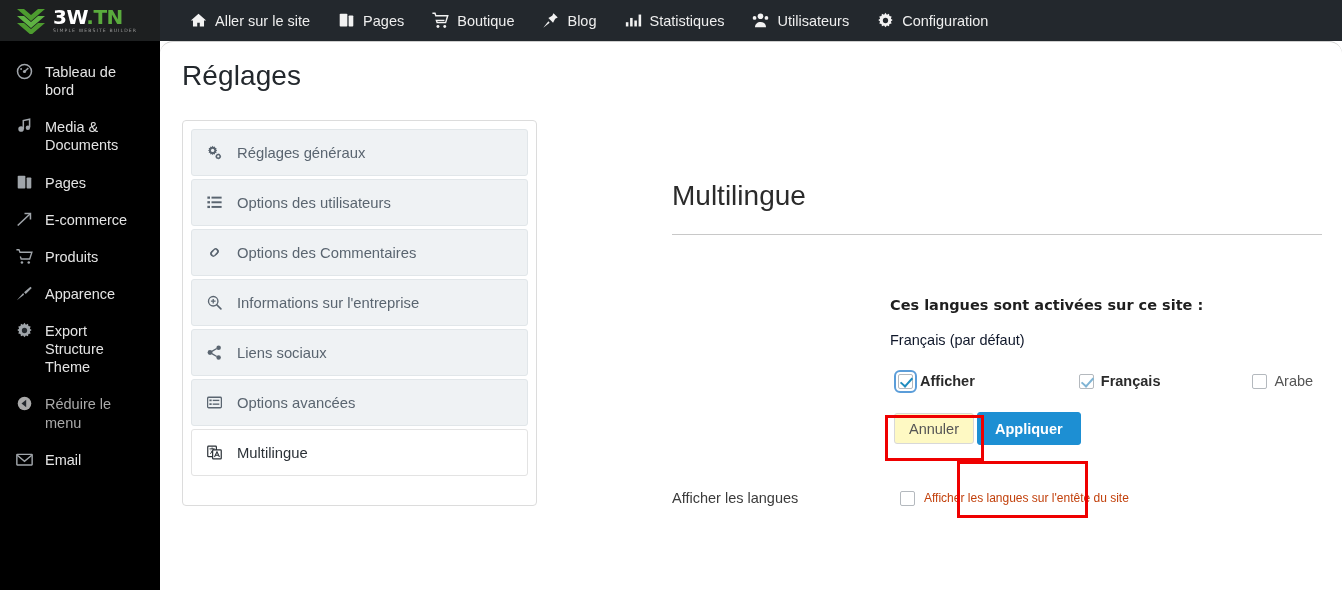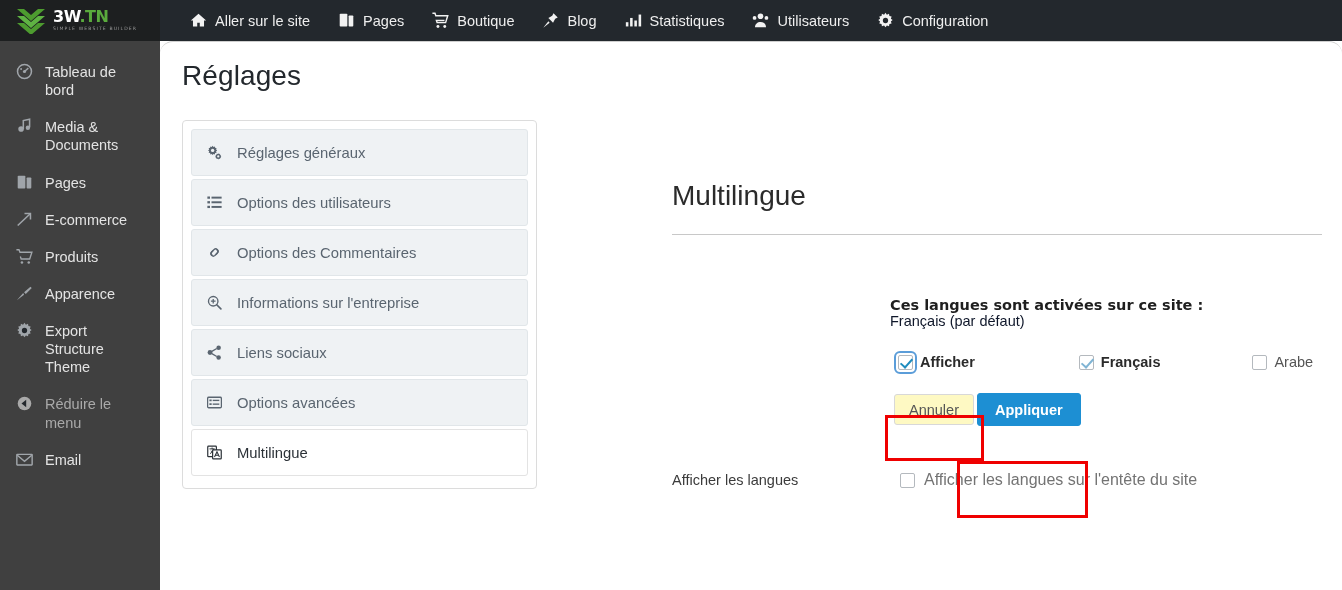--- a/index.html
+++ b/index.html
@@ -16,42 +16,42 @@
     position: absolute; top: 0; left: 0; width: 1342px; height: 41px;
     background: #23282d; display: flex; align-items: stretch;
   }
   .brand {
     width: 160px; height: 41px; background: #1d1f20;
     display: flex; align-items: center; padding-left: 16px; gap: 7px;
   }
   .brand-mark { width: 30px; height: 26px; position: relative; flex: none; }
   .brand-text { display: flex; flex-direction: column; justify-content: center; line-height: 1; }
   .brand-title {
-    font-size: 16px; font-weight: bold; letter-spacing: -0.5px;
+    font-size: 20px; font-weight: bold; letter-spacing: -0.5px;
     color: #ffffff; font-family: "DejaVu Sans", sans-serif;
   }
   .brand-title .tld { color: #5aab3d; }
   .brand-sub {
     font-size: 4.6px; letter-spacing: 1.1px; color: #9a9a9a;
     margin-top: 2px; font-family: "DejaVu Sans", sans-serif;
   }
 
   .topnav { display: flex; align-items: center; padding-left: 16px; gap: 0; }
   .topnav-item {
     display: flex; align-items: center; gap: 8px;
     height: 41px; padding: 0 14px; color: #eeeeee;
     font-size: 14.5px; cursor: pointer; white-space: nowrap;
   }
   .topnav-item .ic { display: flex; align-items: center; width: 17px; height: 17px; }
   .topnav-item .ic svg { width: 17px; height: 17px; fill: #f2f2f2; }
 
   
   .sidebar {
     position: absolute; top: 41px; left: 0; width: 160px; height: 549px;
-    background: #404040; padding-top: 12px;
+    background: #000000; padding-top: 12px;
   }
   .side-item {
     display: flex; align-items: flex-start; gap: 11px;
     padding: 9px 12px 9px 14px; color: #e3e3e3; font-size: 14.5px;
     cursor: pointer; line-height: 1.25;
   }
   .side-item .ic { width: 20px; min-width: 20px; height: 19px; display: flex; align-items: center; justify-content: center; }
   .side-item .ic svg { width: 17px; height: 17px; fill: #a0a5aa; }
   .side-item.muted { color: #a9a9a9; }
   .side-item.muted .ic svg { fill: #a9a9a9; }
@@ -91,21 +91,21 @@
   .panel { flex: 1; padding-left: 135px; padding-right: 20px; }
   .panel-title {
     font-size: 28px; color: #2b2b2b; font-weight: normal;
     padding-top: 60px; padding-bottom: 22px;
   }
   .panel-hr { height: 1px; background: #c8c8c8; width: 100%; }
 
   .form-block { padding-top: 62px; padding-left: 218px; }
   .form-head {
     font-size: 14.5px; font-weight: bold; color: #1f1f1f;
-    font-family: "DejaVu Sans", sans-serif;
+    margin-bottom: 19px; font-family: "DejaVu Sans", sans-serif;
   }
   .form-default { font-size: 14.5px; color: #0f172a; margin-bottom: 16px; }
 
   .lang-row { display: flex; align-items: center; height: 34px; position: relative; }
   .lang-opt { display: flex; align-items: center; gap: 7px; cursor: pointer; }
   .lang-opt .lbl { font-size: 14.5px; color: #2b2b2b; }
   .lang-opt .lbl.bold { font-weight: bold; }
   .lang-opt .lbl.grey { color: #555; }
 
   .cb {
@@ -137,21 +137,21 @@
     background: #1d8fd3; border: 1px solid #1d8fd3; color: #ffffff;
     font-weight: bold; padding: 0 17px; height: 33px;
   }
 
   .footer-row {
     display: flex; align-items: center;
     padding-left: 0; margin-top: 45px;
   }
   .footer-label { font-size: 14.5px; color: #3b3b3b; width: 218px; }
   .footer-check { display: flex; align-items: center; gap: 9px; margin-left: 10px; cursor: pointer; }
-  .footer-check .lbl { font-size: 16px; color: #737373; }
+  .footer-check .lbl { font-size: 12px; color: #c2410c; }
 
   
   .hl { position: absolute; border: 3px solid #ef0000; pointer-events: none; z-index: 20; }
   #hl-anglais { left: 885px; top: 415px; width: 99px; height: 46px; }
   #hl-apply   { left: 957px; top: 461px; width: 131px; height: 57px; }
 </style>
 </head>
 <body>
 
 <div id="app">

